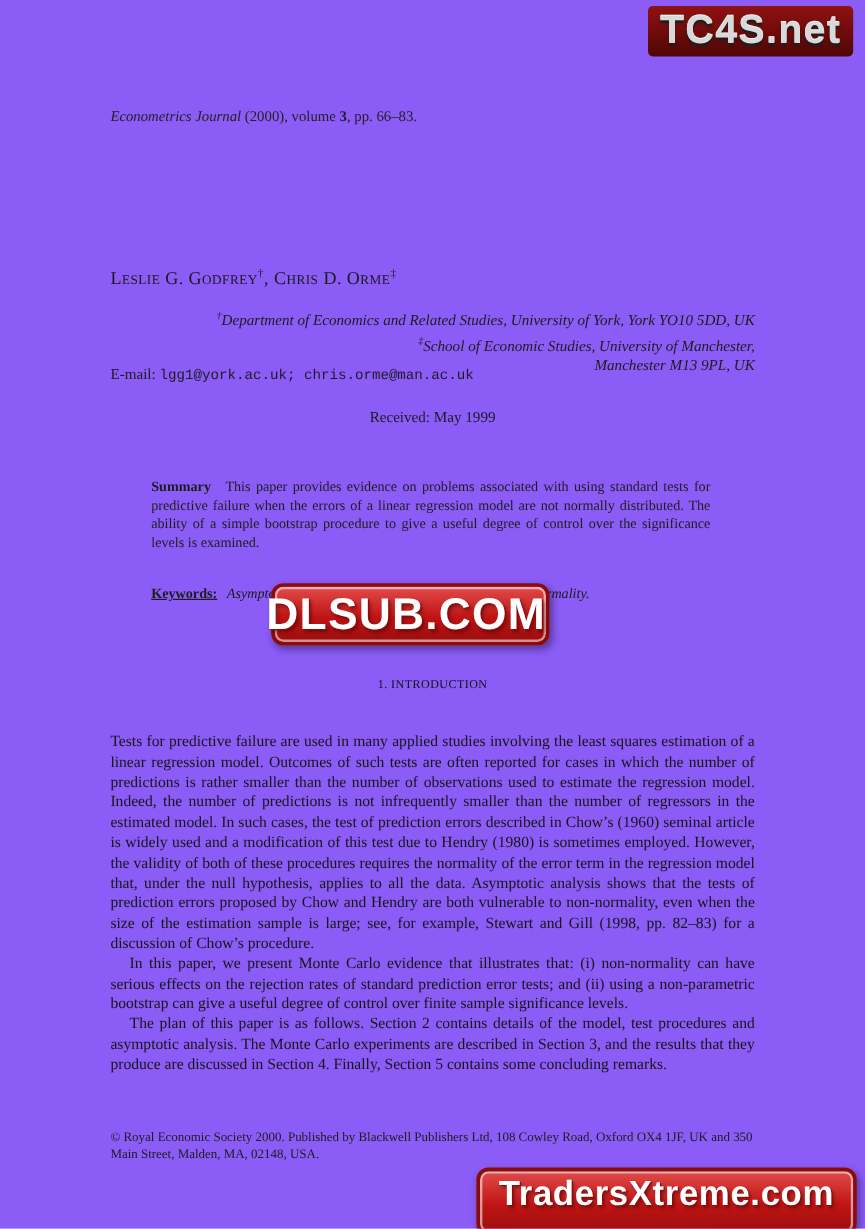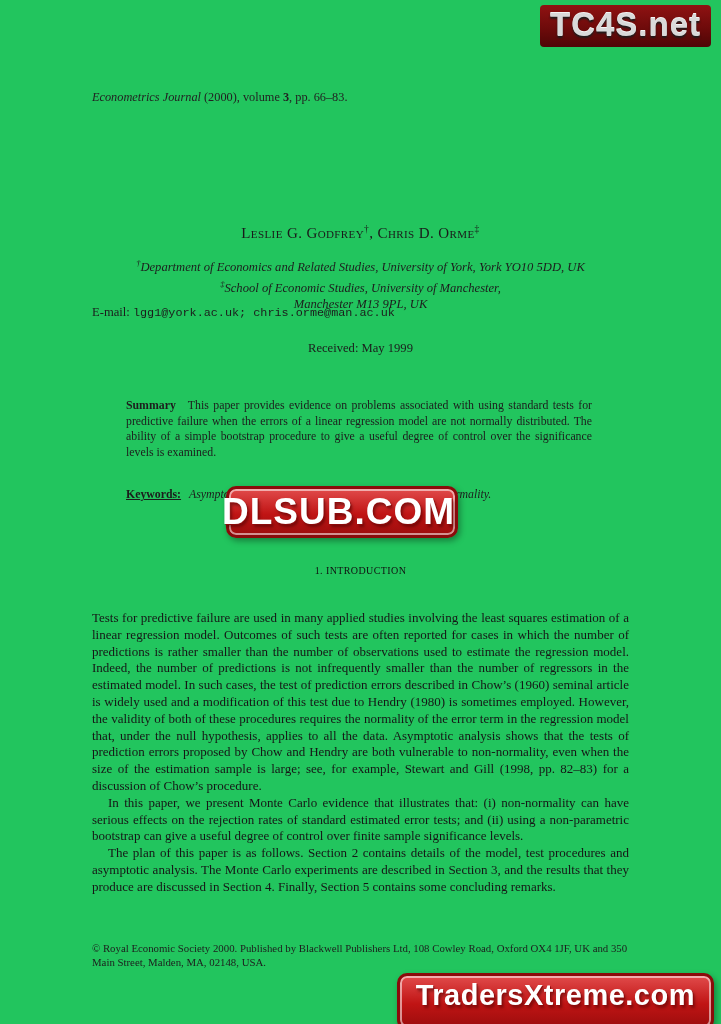--- a/index.html
+++ b/index.html
@@ -2,21 +2,21 @@
 <html><head>
 <meta charset="utf-8">
 <style>
   * { margin: 0; padding: 0; box-sizing: border-box; }
   html, body { background: #ffffff; }
   .page {
     position: relative;
     width: 721px;
     height: 1024px;
     margin: 0 auto;
-    background: #22c55e;
+    background: #8b5cf6;
     font-family: "Liberation Serif", serif;
     color: #1c1c1c;
     overflow: hidden;
   }
 
   
   .tc4s-logo {
     position: absolute;
     top: 5px;
     right: 10px;
@@ -55,35 +55,34 @@
     color: #111;
   }
   .title-block span { display: block; }
 
   
   .authors-line {
     position: absolute;
     top: 224px;
     left: 92px;
     width: 537px;
-    text-align: center;
     font-size: 15px;
     letter-spacing: 0.4px;
     color: #1a1a1a;
   }
   .authors-line .name { font-variant: small-caps; }
   .authors-line sup { font-size: 9.5px; }
 
   
   .affiliations {
     position: absolute;
     top: 255px;
     left: 92px;
     width: 537px;
-    text-align: center;
+    text-align: right;
     font-style: italic;
     font-size: 12.6px;
     line-height: 16.5px;
     color: #1d1d1d;
   }
   .affiliations sup { font-size: 8.5px; }
 
   
   .email-line {
     position: absolute;
@@ -234,21 +233,21 @@
   <div class="keywords-block"><span class="label">Keywords:</span><span class="kw-text">Asymptotic theory, Bootstrap, Prediction errors, Non-normality.</span></div>
 
   <div class="stamp stamp-dlsub">
     <span>DLSUB.COM</span>
   </div>
 
   <div class="section-heading">1. INTRODUCTION</div>
 
   <div class="body-text">
     <p>Tests for predictive failure are used in many applied studies involving the least squares estimation of a linear regression model. Outcomes of such tests are often reported for cases in which the number of predictions is rather smaller than the number of observations used to estimate the regression model. Indeed, the number of predictions is not infrequently smaller than the number of regressors in the estimated model. In such cases, the test of prediction errors described in Chow’s (1960) seminal article is widely used and a modification of this test due to Hendry (1980) is sometimes employed. However, the validity of both of these procedures requires the normality of the error term in the regression model that, under the null hypothesis, applies to all the data. Asymptotic analysis shows that the tests of prediction errors proposed by Chow and Hendry are both vulnerable to non-normality, even when the size of the estimation sample is large; see, for example, Stewart and Gill (1998, pp. 82–83) for a discussion of Chow’s procedure.</p>
-    <p class="indent">In this paper, we present Monte Carlo evidence that illustrates that: (i) non-normality can have serious effects on the rejection rates of standard estimated error tests; and (ii) using a non-parametric bootstrap can give a useful degree of control over finite sample significance levels.</p>
+    <p class="indent">In this paper, we present Monte Carlo evidence that illustrates that: (i) non-normality can have serious effects on the rejection rates of standard prediction error tests; and (ii) using a non-parametric bootstrap can give a useful degree of control over finite sample significance levels.</p>
     <p class="indent">The plan of this paper is as follows. Section 2 contains details of the model, test procedures and asymptotic analysis. The Monte Carlo experiments are described in Section 3, and the results that they produce are discussed in Section 4. Finally, Section 5 contains some concluding remarks.</p>
   </div>
 
   <div class="footer-note">© Royal Economic Society 2000. Published by Blackwell Publishers Ltd, 108 Cowley Road, Oxford OX4 1JF, UK and 350 Main Street, Malden, MA, 02148, USA.</div>
 
   <div class="stamp stamp-traders">
     <span>TradersXtreme.com</span>
   </div>
 
 </div>

